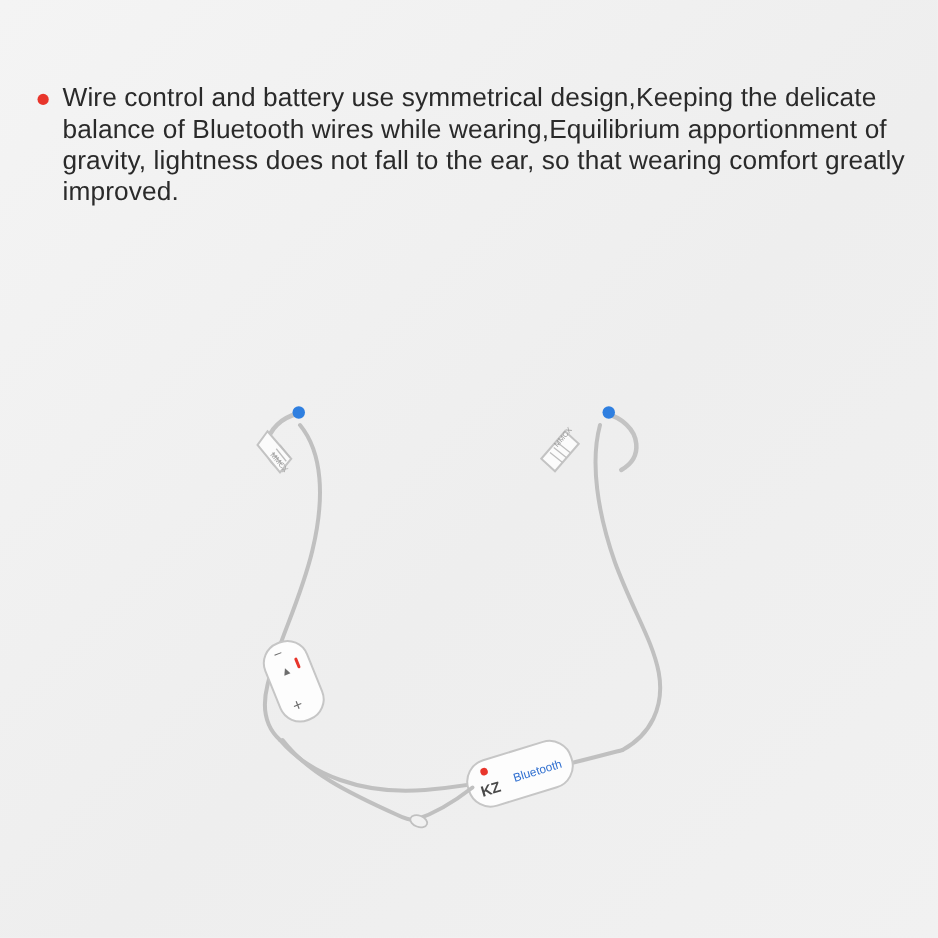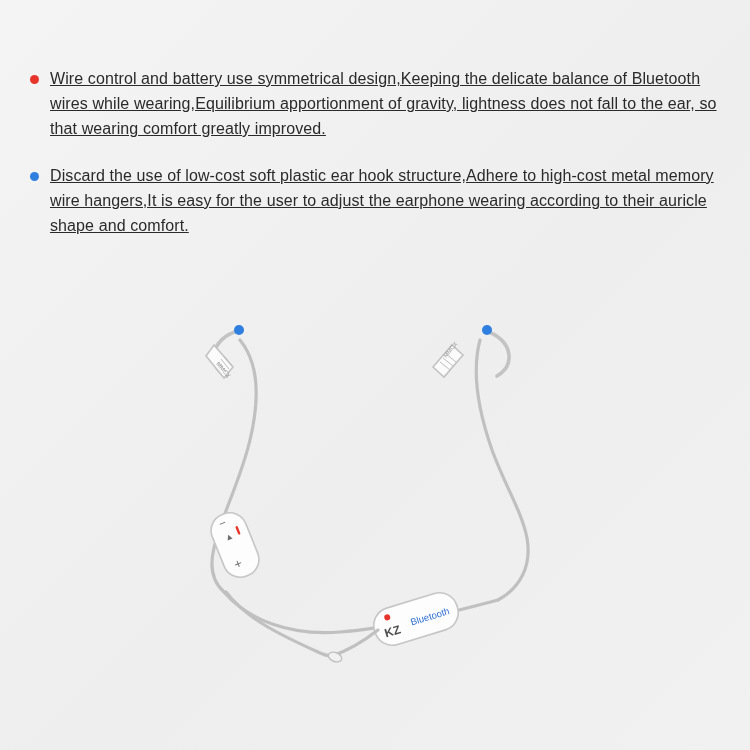--- a/index.html
+++ b/index.html
@@ -36,25 +36,24 @@
     flex: 0 0 auto;
     width: 9px;
     height: 9px;
     border-radius: 50%;
     margin-top: 9px;
     margin-right: 11px;
   }
   .bullet-dot.red { background: #e8352b; }
   .bullet-dot.blue { background: #2f7fe0; }
   .bullet-text {
-    font-size: 16px;
+    font-size: 21px;
     line-height: 25px;
     color: #2a2a2a;
     letter-spacing: 0.1px;
-    text-decoration: underline;
   }
 
   
   .illustration {
     position: absolute;
     top: 300px;
     left: 0;
     width: 750px;
     height: 420px;
   }
@@ -67,24 +66,20 @@
 
 <div class="page">
 
   <div class="text-block">
 
     <div class="bullet-row">
       <span class="bullet-dot red" style="background: rgb(232, 53, 43);"></span>
       <span class="bullet-text">Wire control and battery use symmetrical design,Keeping the delicate balance of Bluetooth wires while wearing,Equilibrium apportionment of gravity, lightness does not fall to the ear, so that wearing comfort greatly improved.</span>
     </div>
 
-    <div class="bullet-row">
-      <span class="bullet-dot blue" style="background: rgb(47, 127, 224);"></span>
-      <span class="bullet-text">Discard the use of low-cost soft plastic ear hook structure,Adhere to high-cost metal memory wire hangers,It is easy for the user to adjust the earphone wearing according to their auricle shape and comfort.</span>
-    </div>
 
   </div>
 
   <div class="illustration">
     <svg width="750" height="420" viewBox="0 0 750 420" xmlns="http://www.w3.org/2000/svg">
 
       <g>
 
         <path d="M238,31 C226,34 215,43 214,55 C213,65 219,72 226,76" fill="none" stroke="#c3c3c3" stroke-width="3.6" stroke-linecap="round"></path>
 

